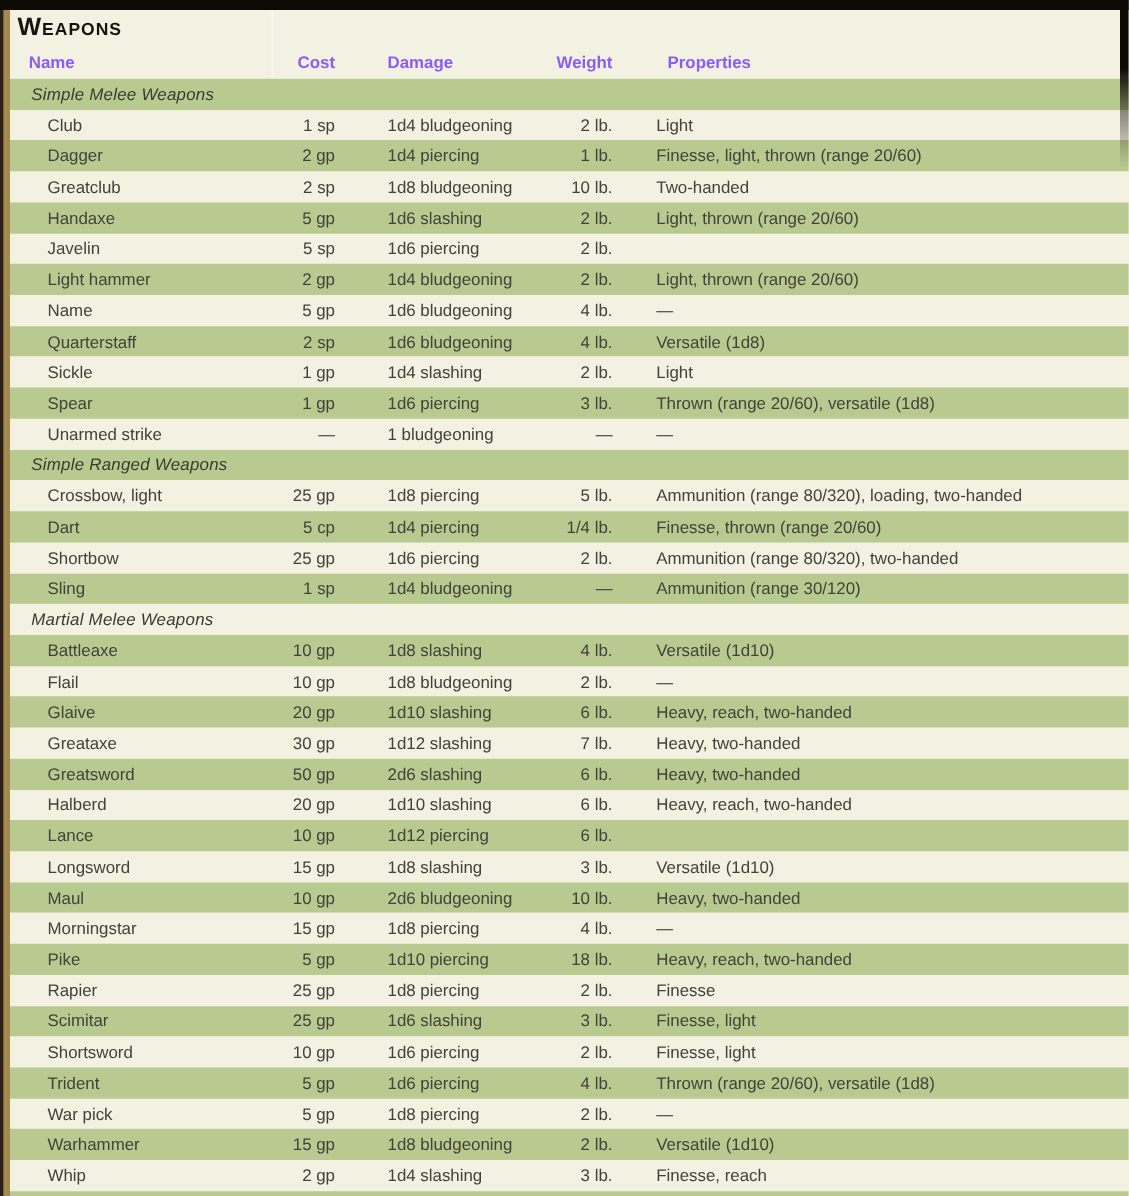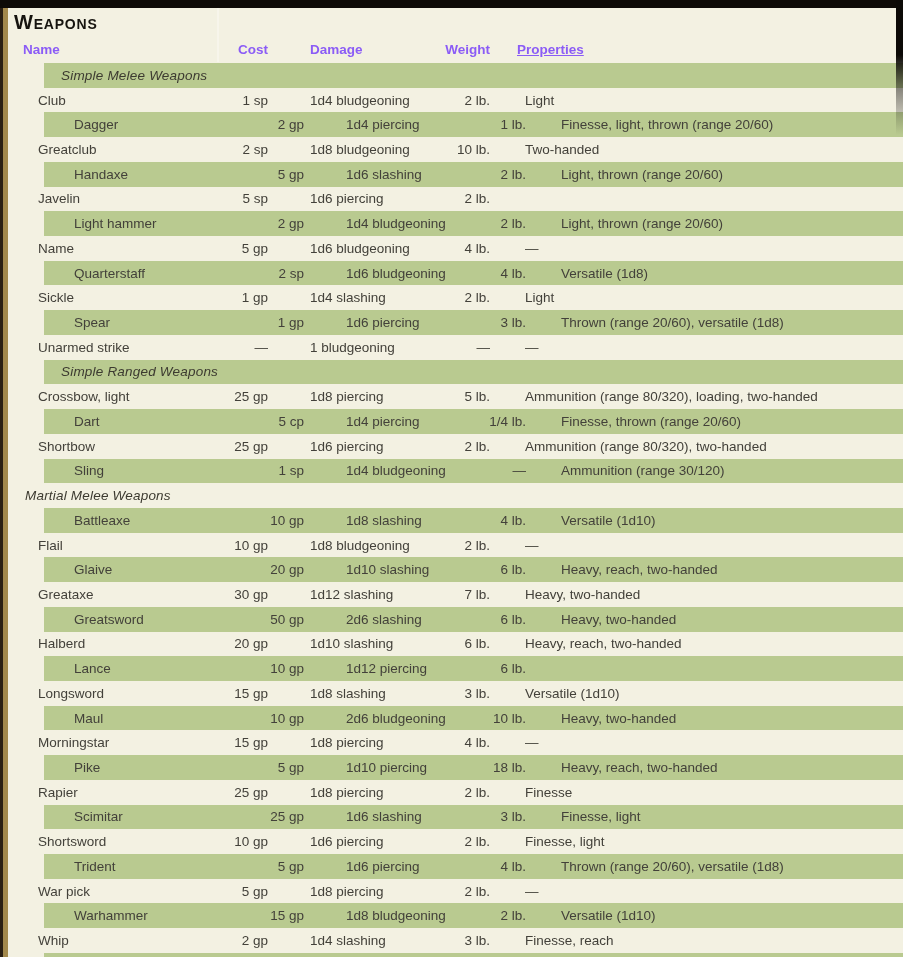--- a/index.html
+++ b/index.html
@@ -37,24 +37,24 @@
     display: grid;
     grid-template-columns: 190px 70px 155px 67px 1fr;
     align-items: center;
   }
 
   .header-row { height: 28px; font-weight: 700; font-size: 13.5px; color: #8b5cf6; }
   .header-row .h-name  { padding-left: 15px; }
   .header-row .h-cost  { text-align: right; }
   .header-row .h-damage{ padding-left: 42px; }
   .header-row .h-weight{ text-align: right; }
-  .header-row .h-props { padding-left: 27px; text-decoration: underline; }
+  .header-row .h-props { padding-left: 44px; }
 
   .row { height: 24.72px; font-size: 13.5px; color: #43413a; }
-  .row.green { background: var(--row-green, #b9ca90); margin-left: 36px; }
+  .row.green { background: var(--row-green, #b9ca90); }
   .row.cream { background: transparent; }
 
   .row .cell.name  { padding-left: 30px; white-space: nowrap; }
   .row .cell.cost  { text-align: right; white-space: nowrap; }
   .row .cell.damage{ padding-left: 42px; white-space: nowrap; }
   .row .cell.weight{ text-align: right; white-space: nowrap; }
   .row .cell.props { padding-left: 35px; white-space: nowrap; }
 
   .row.section { display: flex; align-items: center; }
   .row.section .section-label {

